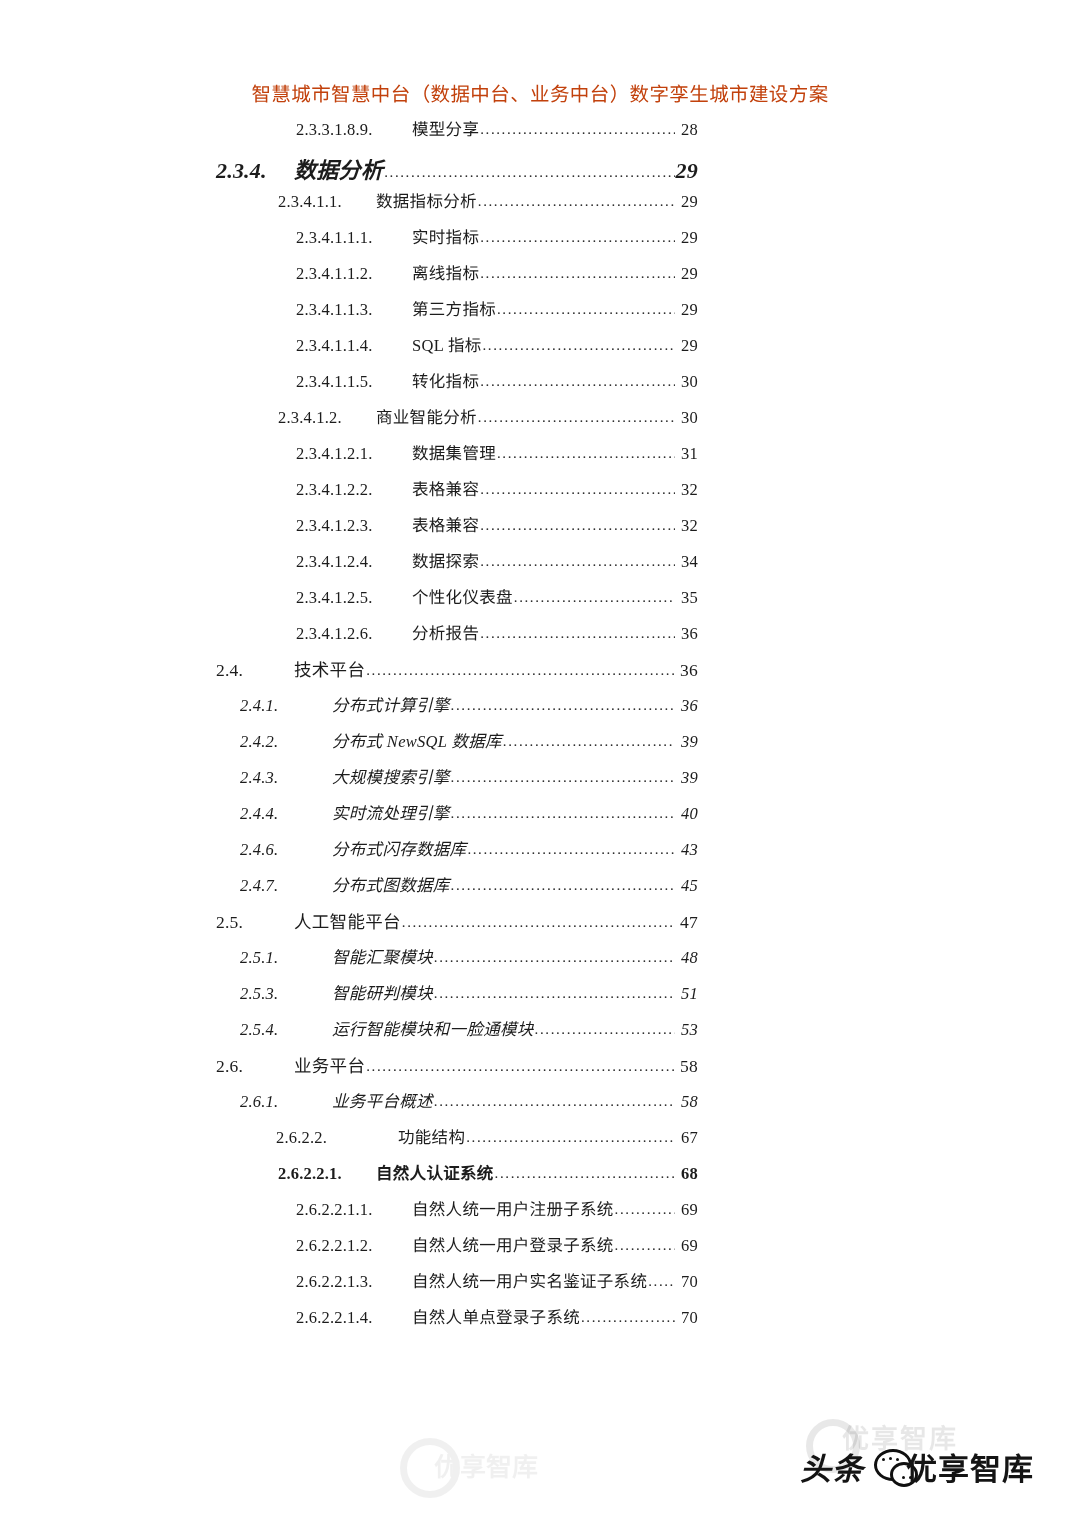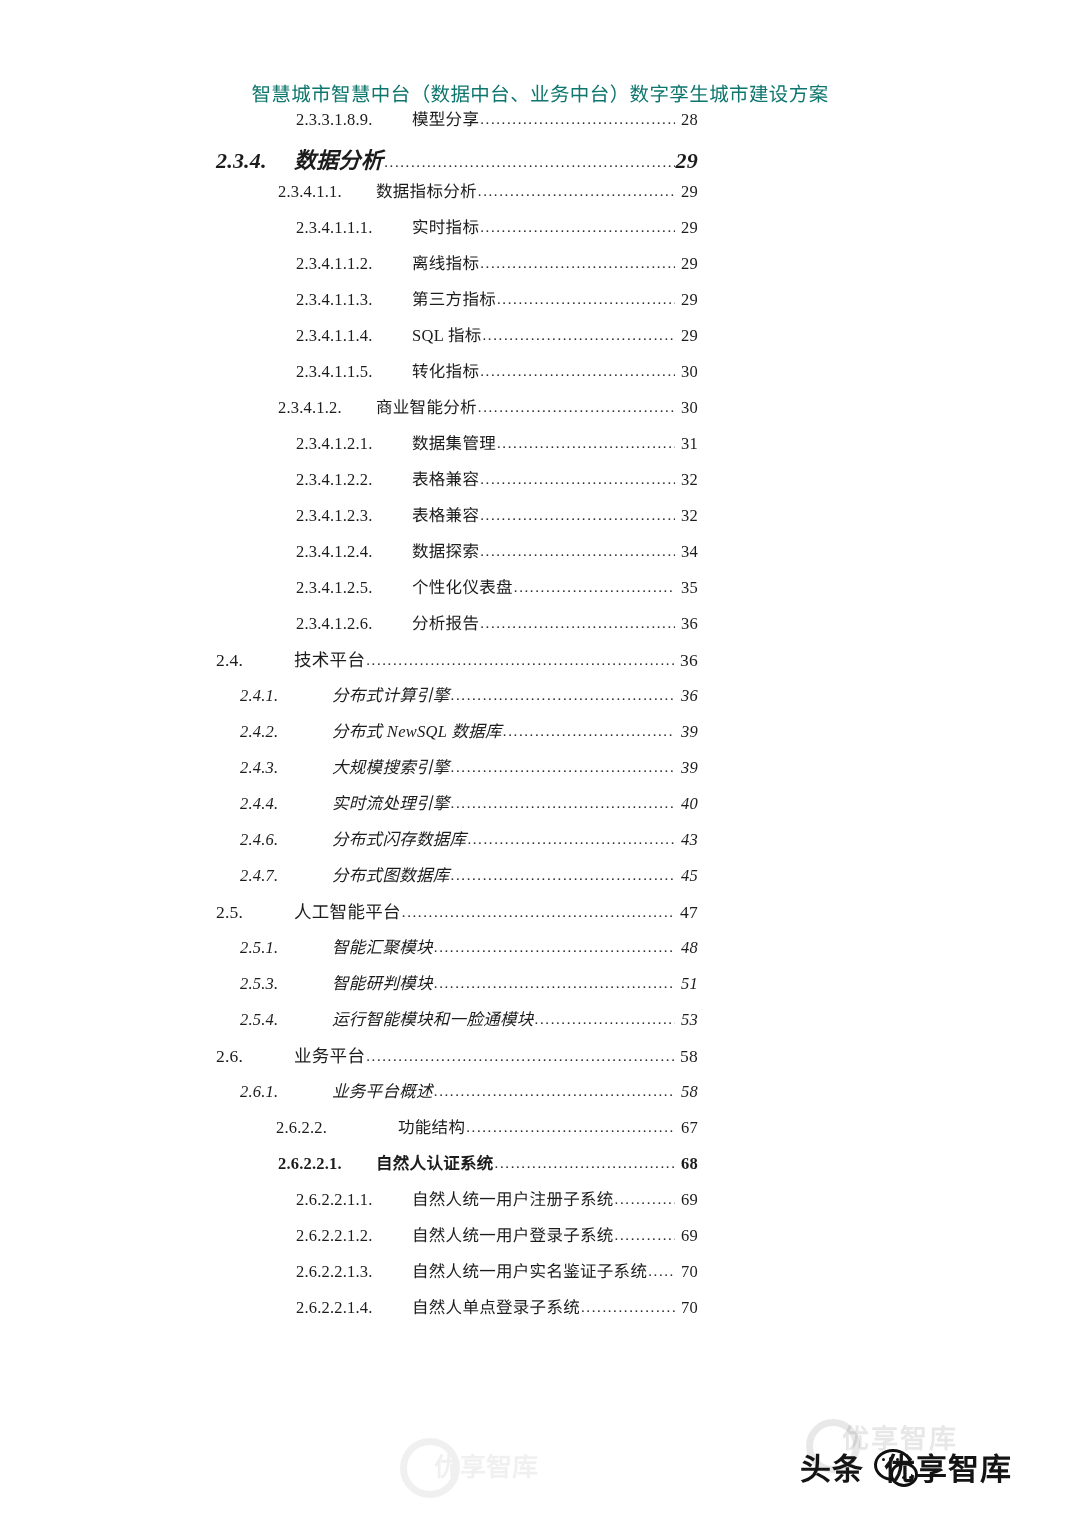--- a/index.html
+++ b/index.html
@@ -22,28 +22,28 @@
 
   
   .doc-header {
     position: absolute;
     top: 78px;
     left: 0;
     width: 1080px;
     text-align: center;
     font-size: 19.5px;
     letter-spacing: 0.4px;
-    color: #0f766e;
+    color: #c2410c;
     white-space: nowrap;
   }
 
   
   .toc {
     position: absolute;
-    top: 106px;
+    top: 116px;
     left: 0;
     width: 860px;
   }
 
   .toc-entry {
     display: flex;
     align-items: baseline;
     height: 36px;
     padding-right: 162px; 
     box-sizing: border-box;
@@ -180,21 +180,21 @@
     left: 2px;
     bottom: 16px;
     font-family: "Liberation Sans", sans-serif;
     font-size: 31px;
     font-weight: bold;
     color: #141414;
     letter-spacing: 1px;
     white-space: nowrap;
     z-index: 3;
   }
-  .wm-main .wm-brand .seg-a { margin-right: 20px; }
+  .wm-main .wm-brand .seg-a { margin-right: 42px; font-style: italic; }
   .wm-main .wm-chat {
     position: absolute;
     left: 76px;
     bottom: 18px;
     width: 44px;
     height: 38px;
     z-index: 2;
   }
   .wm-main .wm-chat .bub-big {
     position: absolute;

